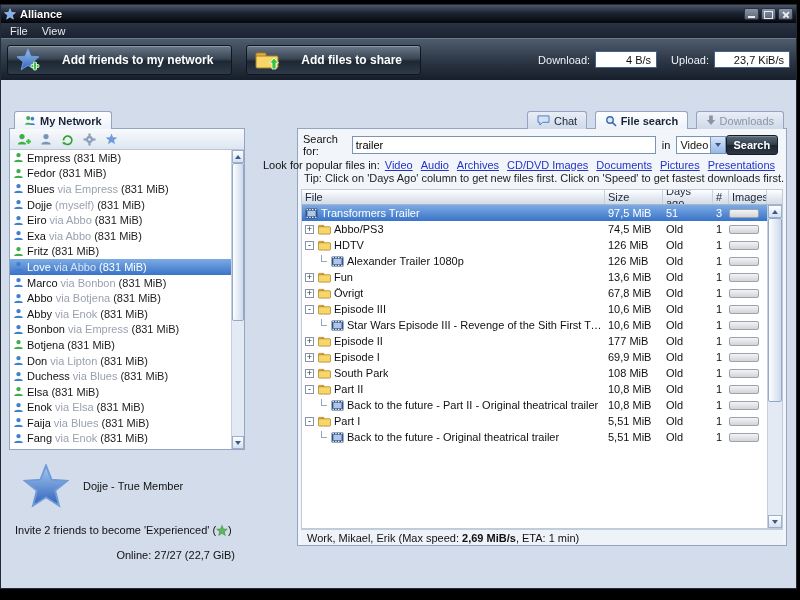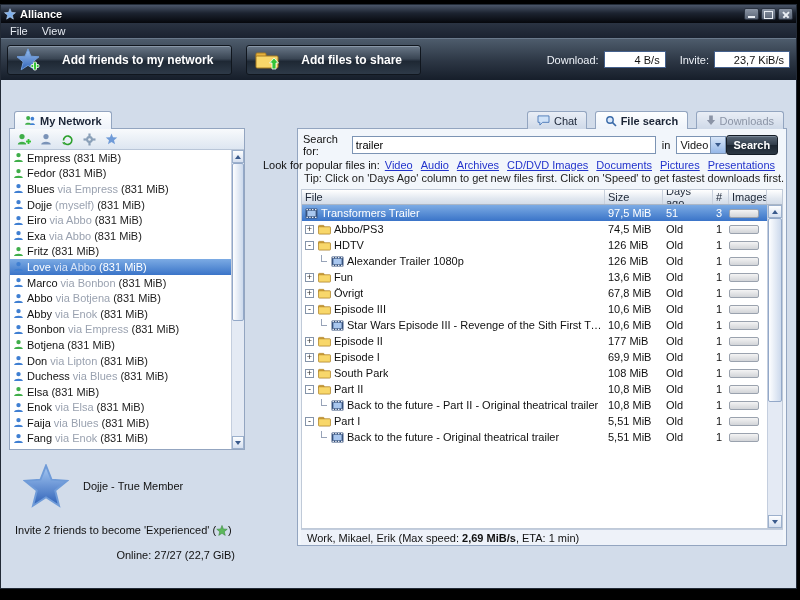--- a/index.html
+++ b/index.html
@@ -180,21 +180,21 @@
       <svg width="24" height="20" viewBox="0 0 24 20">
         <rect x="1" y="3" width="10" height="5" rx="1.2" fill="#e6b23e" stroke="#a87c20"></rect>
         <rect x="1" y="6" width="22" height="12" rx="1.2" fill="#f8d76a" stroke="#a87c20"></rect>
         <path d="M17 19 L17 13 L14.5 13 L19 8 L23.5 13 L21 13 L21 19 Z" fill="#35c435" stroke="#fff" stroke-width="0.8"></path>
       </svg>
       <span>Add files to share</span>
     </div>
     <div class="tb-spacer"></div>
     <span class="stat-label">Download:</span>
     <span class="stat-box stat-dl">4 B/s</span>
-    <span class="stat-label">Invite:</span>
+    <span class="stat-label">Upload:</span>
     <span class="stat-box stat-ul">23,7 KiB/s</span>
   </div>
 
   <div class="main">
 
     <div class="left-col">
       <div class="lp-tabs">
         <span class="tab active">
           <svg width="12" height="11" viewBox="0 0 12 12">
             <circle cx="4" cy="3.4" r="2.2" fill="#3fae49"></circle>

